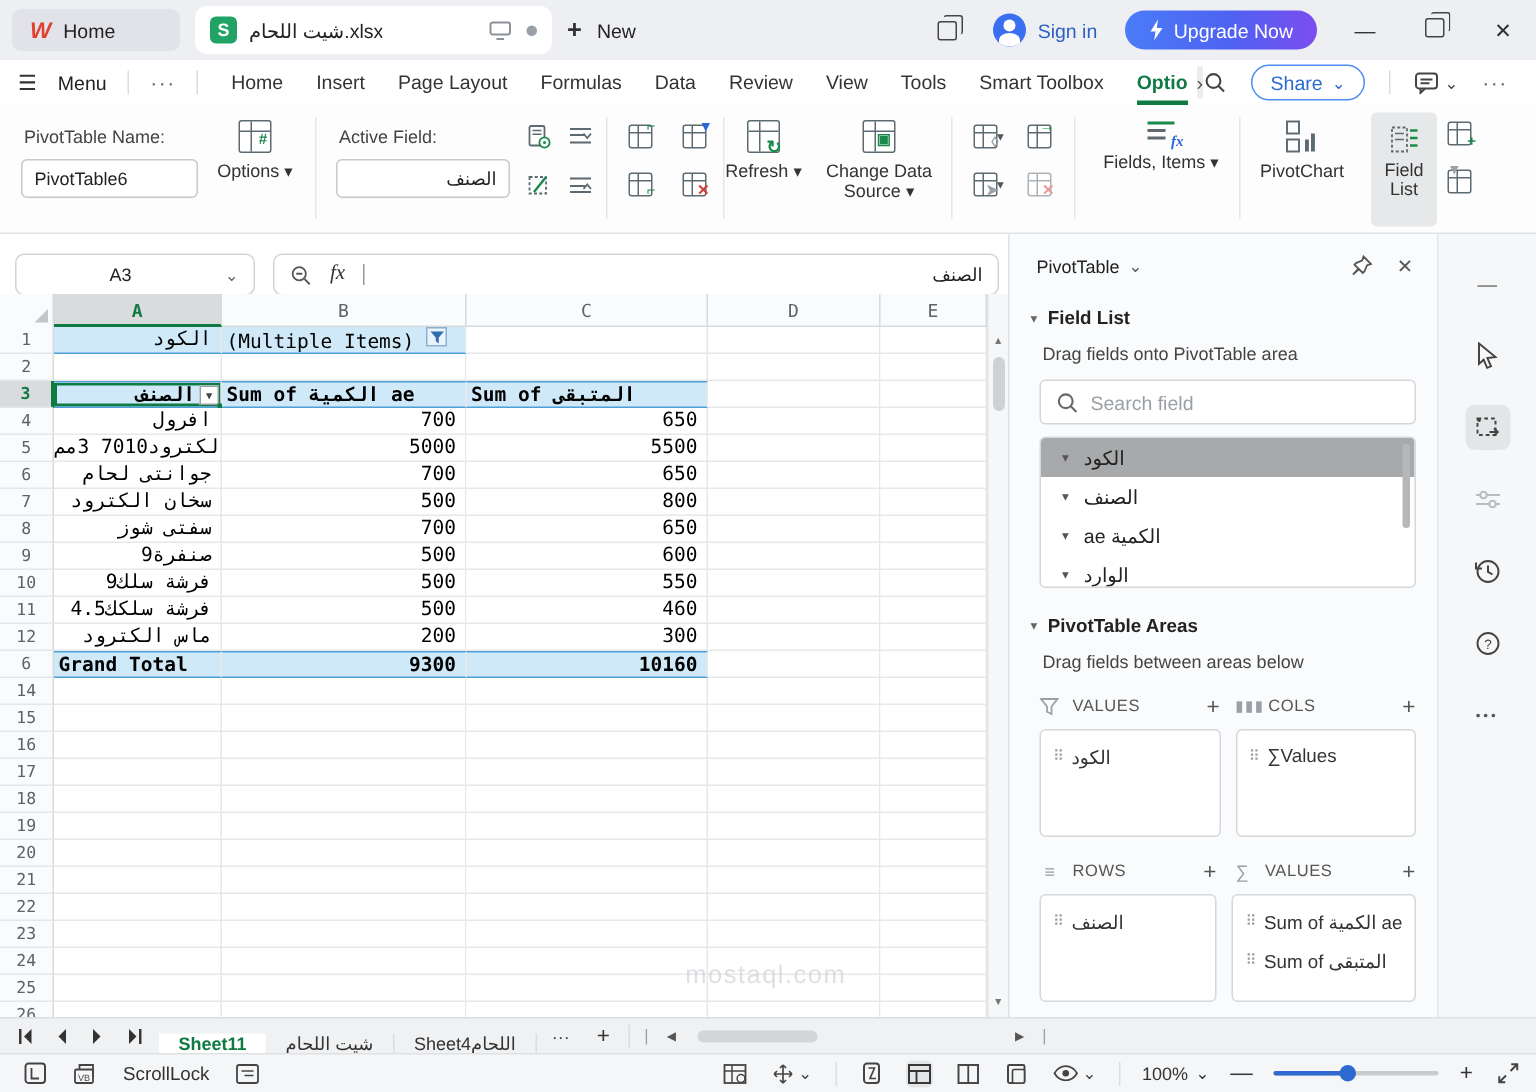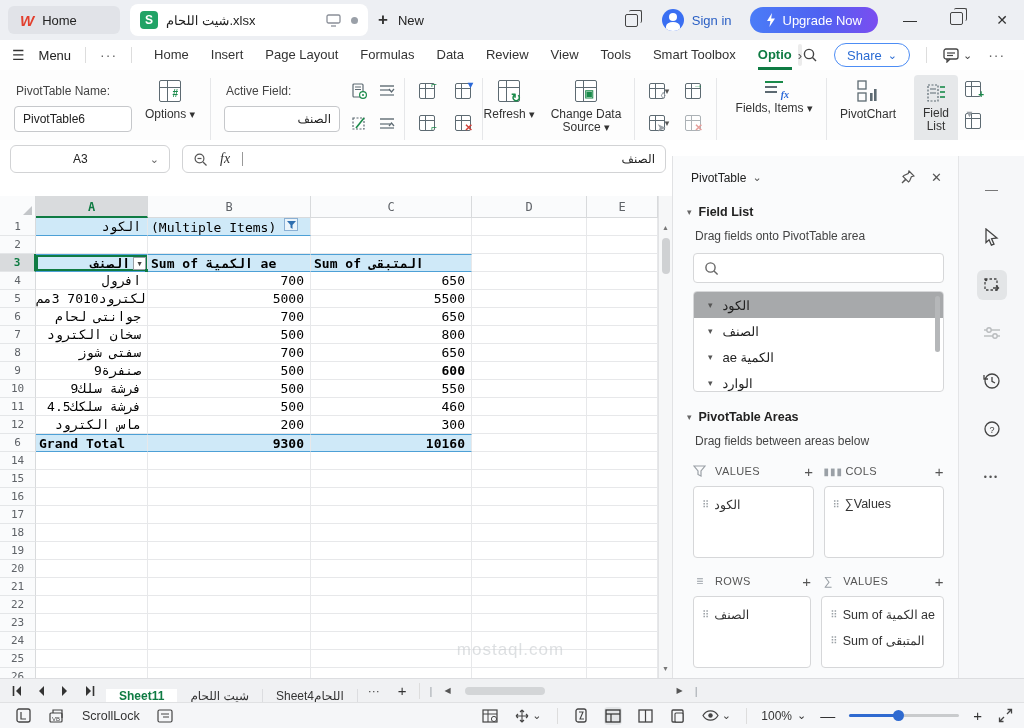--- a/index.html
+++ b/index.html
@@ -56,21 +56,21 @@
 .tbl-ico::after{content:"";position:absolute;top:0;bottom:0;left:5px;border-left:1px solid #5d6a72}
 .tbl-lg{width:22px;height:22px}
 .tbl-lg::before{top:6px}
 .tbl-lg::after{left:7px}
 .acc{position:absolute;font-size:10px;line-height:10px;font-weight:bold}
 .acc.g{color:#1a8a4a}.acc.b{color:#2a68d8}.acc.r{color:#d04038}.acc.gr{color:#9aa0a6}
 .fieldlist-btn{position:absolute;left:914px;top:5px;width:44px;height:76px;background:#e6e8ea;border-radius:4px;text-align:center;cursor:pointer;font-size:12px;color:#333}
 .lines-ico{width:18px;height:16px;display:inline-block;position:relative}
 .lines-ico i{position:absolute;left:0;right:0;height:2px;background:#5d6a72}
 
-.formulabar{top:140px;height:40px;background:#fff}
+.formulabar{top:164px;height:40px;background:#fff}
 .namebox{position:absolute;left:10px;top:5px;width:160px;height:28px;border:1px solid #d2d3d5;border-radius:6px;display:flex;align-items:center;background:#fff}
 .namebox .nb{flex:1;text-align:center;font-size:12px;color:#222}
 .namebox .chev{margin-right:10px;color:#666}
 .fbox{position:absolute;left:182px;top:5px;width:484px;height:28px;border:1px solid #d2d3d5;border-radius:6px;background:#fff;display:flex;align-items:center;padding:0 10px;gap:12px}
 .fx{font-family:"Liberation Serif",serif;font-style:italic;font-size:14px;color:#333}
 .caretline{width:1px;height:14px;background:#999}
 .fvalue{margin-left:auto;font-size:12px;color:#222}
 
 .gridwrap{position:absolute;left:0;top:196px;width:672px;height:482px;overflow:hidden;background:#fff}
 .gcolrow{display:flex;height:22px;background:#fafbfc;border-bottom:1px solid #d8dadc}
@@ -489,21 +489,21 @@
         <div class="cell alr" style="width: 112px;"><span>سفتى شوز</span></div>
         <div class="cell alr" style="width: 163px;"><span>700</span></div>
         <div class="cell alr" style="width: 161px;"><span>650</span></div>
         <div class="cell" style="width: 115px;"></div>
         <div class="cell" style="width: 71px;"></div>
       </div>
       <div class="grow">
         <div class="rowhead">9</div>
         <div class="cell alr" style="width: 112px;"><span>صنفرة9</span></div>
         <div class="cell alr" style="width: 163px;"><span>500</span></div>
-        <div class="cell alr" style="width: 161px; font-weight: bold;"><span>600</span></div>
+        <div class="cell alr" style="width: 161px;"><span>600</span></div>
         <div class="cell" style="width: 115px;"></div>
         <div class="cell" style="width: 71px;"></div>
       </div>
       <div class="grow">
         <div class="rowhead">10</div>
         <div class="cell alr" style="width: 112px; text-align: right;"><span>فرشة سلك9</span></div>
         <div class="cell alr" style="width: 163px;"><span>500</span></div>
         <div class="cell alr" style="width: 161px;"><span>550</span></div>
         <div class="cell" style="width: 115px;"></div>
         <div class="cell" style="width: 71px;"></div>
@@ -662,20 +662,21 @@
     <b>Field List</b>
   </div>
   <div class="p-hint">Drag fields onto PivotTable area</div>
   <div class="searchbox">
     <span>
         <svg width="15" height="15" viewBox="0 0 15 15">
           <circle cx="6.5" cy="6.5" r="4.6" fill="none" stroke="#666" stroke-width="1.4"></circle>
           <line x1="10" y1="10" x2="13.6" y2="13.6" stroke="#666" stroke-width="1.4"></line>
         </svg>
       </span>
+    <input placeholder="Search field" style="">
   </div>
   <div class="fieldbox">
     <div id="field-items">
         <div class="fitem fsel">
           <span class="tri">▾</span>
           <span class="fname" dir="rtl">الكود</span>
         </div>
         <div class="fitem">
           <span class="tri">▾</span>
           <span class="fname" dir="rtl">الصنف</span>

